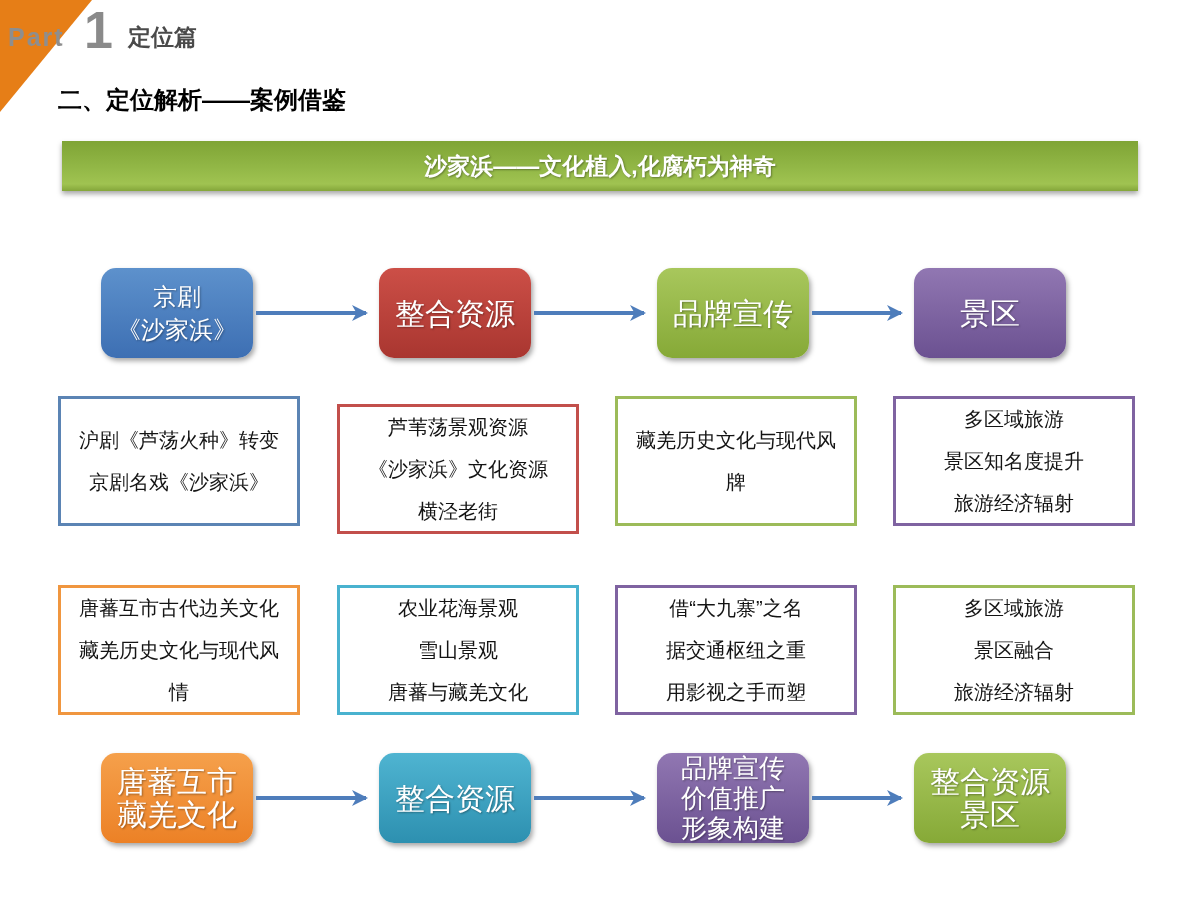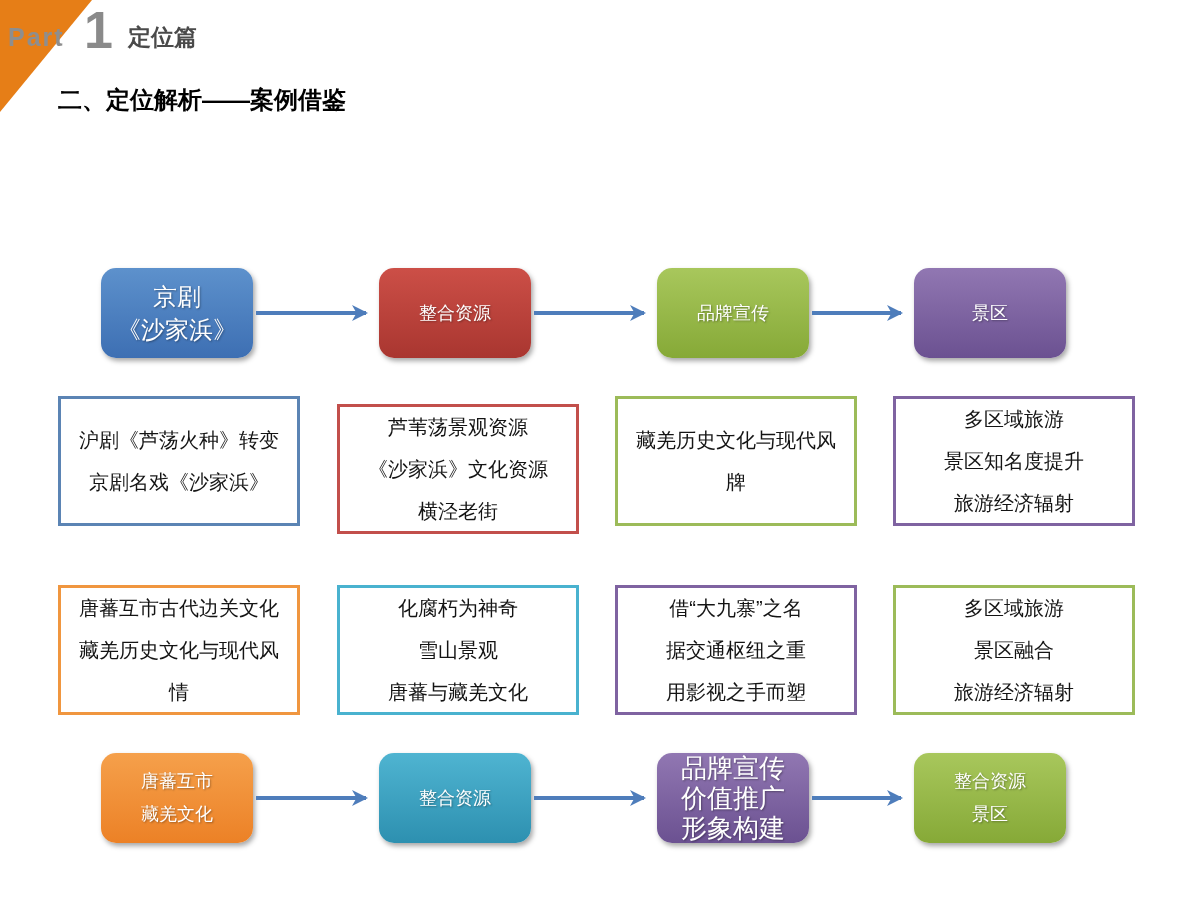--- a/index.html
+++ b/index.html
@@ -37,21 +37,21 @@
     color:#ffffff;font-size:23px;font-weight:bold;
     text-shadow:1px 1px 2px rgba(0,0,0,0.35);
   }
   
   .node{
     position:absolute;width:152px;height:90px;border-radius:15px;
     display:flex;align-items:center;justify-content:center;text-align:center;
     color:#ffffff;box-shadow:2px 3px 5px rgba(0,0,0,0.35);
   }
   .node .lbl{
-    white-space:pre-line;font-size:18px;line-height:33px;
+    white-space:pre-line;font-size:30px;line-height:33px;
     text-shadow:1px 1px 2px rgba(0,0,0,0.35);
   }
   .node.small .lbl{font-size:24px;line-height:33px;}
   .node.tight .lbl{font-size:26px;line-height:30px;}
   .c1{left:101px}.c2{left:379px}.c3{left:657px}.c4{left:914px}
   .r-top{top:268px}.r-bottom{top:753px}
   .node-blue  {background:linear-gradient(180deg,#5d91cc,#3d6fb3);}
   .node-red   {background:linear-gradient(180deg,#cc4f47,#a93630);}
   .node-green {background:linear-gradient(180deg,#a8c75c,#86a937);}
   .node-purple{background:linear-gradient(180deg,#9177b2,#6b5191);}
@@ -81,20 +81,23 @@
 
 <div class="slide">
 
   <div class="corner-tri"></div>
   <div class="part-label">Part</div>
   <div class="part-number">1</div>
   <div class="part-section">定位篇</div>
 
   <div class="page-title">二、定位解析——案例借鉴</div>
 
+  <div class="banner">
+    <div class="banner-title">沙家浜——文化植入,化腐朽为神奇</div>
+  </div>
 
   <div class="node node-blue c1 r-top small">
     <span class="lbl">京剧
 《沙家浜》</span>
   </div>
   <div class="node node-red c2 r-top">
     <span class="lbl">整合资源</span>
   </div>
   <div class="node node-green c3 r-top">
     <span class="lbl">品牌宣传</span>
@@ -121,21 +124,21 @@
 景区知名度提升
 旅游经济辐射</span>
   </div>
 
   <div class="obox ob-orange oc1 r3">
     <span class="lbl">唐蕃互市古代边关文化
 藏羌历史文化与现代风
 情</span>
   </div>
   <div class="obox ob-teal oc2 r3">
-    <span class="lbl">化腐朽为神奇
+    <span class="lbl">农业花海景观
 雪山景观
 唐蕃与藏羌文化</span>
   </div>
   <div class="obox ob-purple oc3 r3">
     <span class="lbl">借“大九寨”之名
 据交通枢纽之重
 用影视之手而塑</span>
   </div>
   <div class="obox ob-green oc4 r3">
     <span class="lbl">多区域旅游

